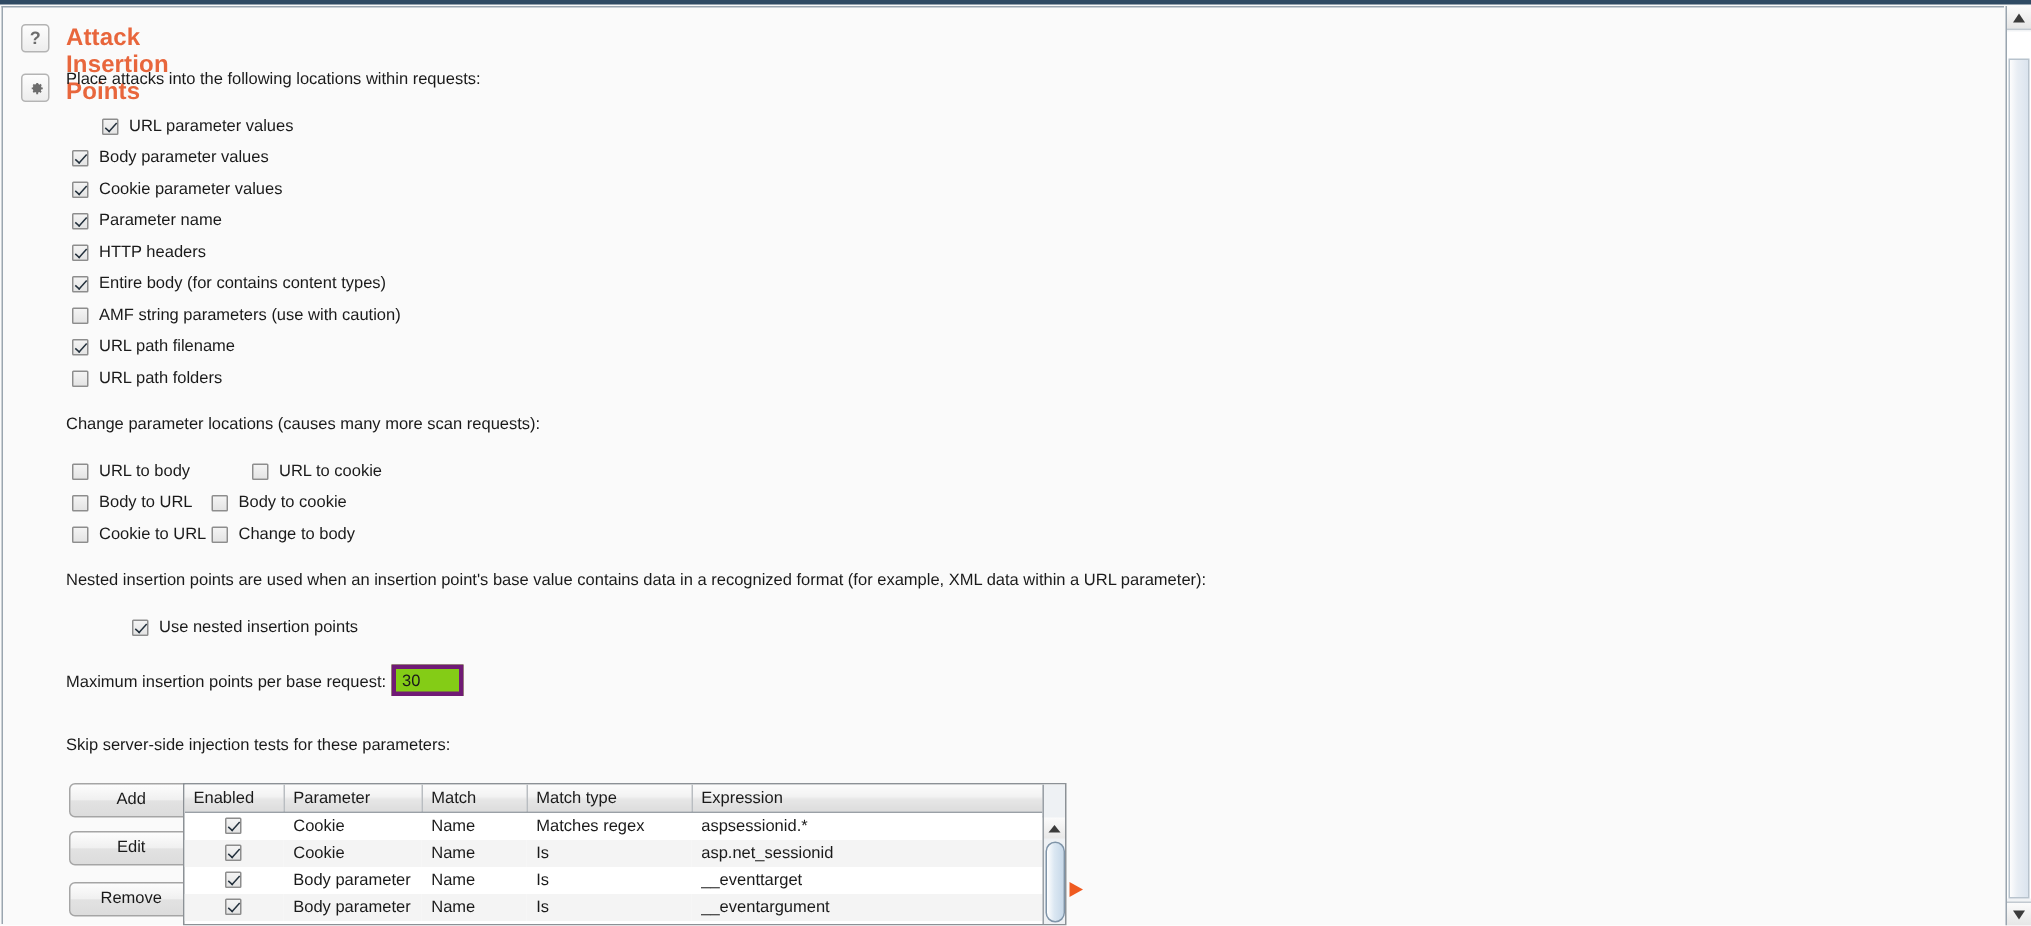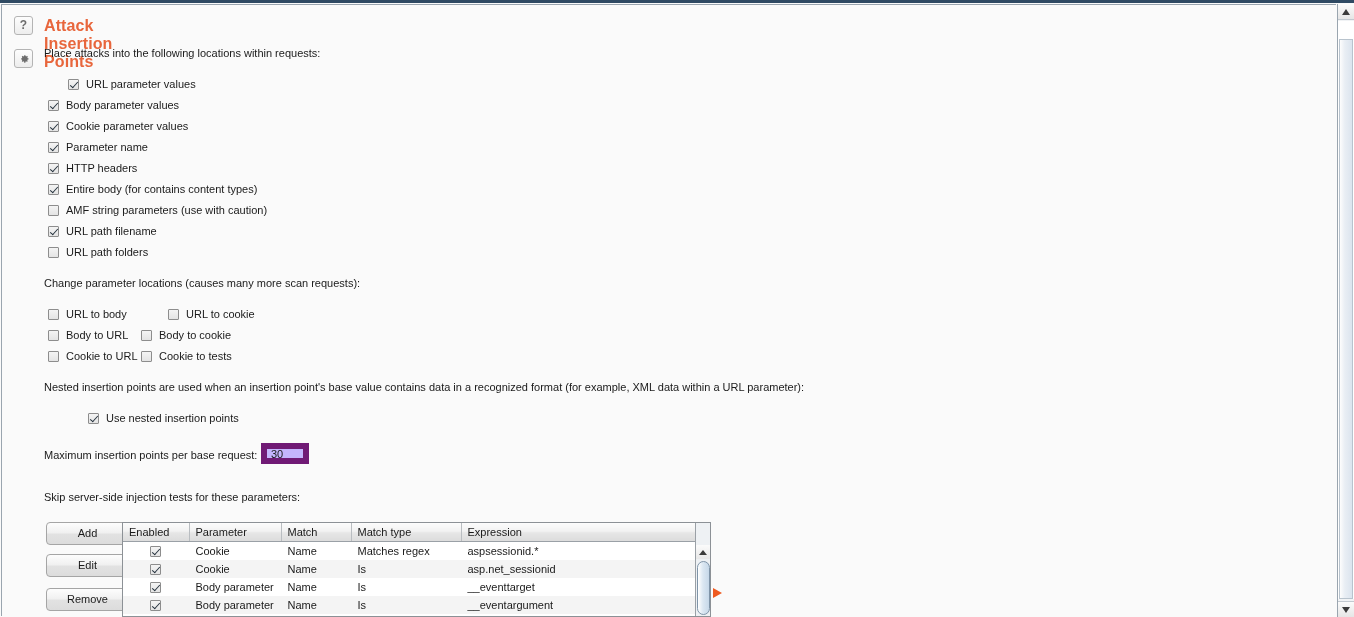--- a/index.html
+++ b/index.html
@@ -113,22 +113,22 @@
     border-width: 0 1.6px 1.6px 0;
     transform: rotate(42deg);
   }
   .cb-label { font-size: 11px; color: #1a1a1a; }
 
   
   #max-input {
     position: absolute;
     left: 261px; top: 443px;
     width: 48px; height: 21px;
-    border: 6px solid #701a75;
-    background: #c4b5fd;
+    border: 3px solid #701a75;
+    background: #84cc16;
     box-sizing: border-box;
     font-family: "Liberation Sans", sans-serif;
     font-size: 11px;
     color: #1a1a1a;
     padding: 0 4px;
     line-height: 19px;
   }
 
   
   .sbtn {
@@ -380,21 +380,21 @@
         <div class="cb-row" style="left: 141px; top: 329px;">
           <span class="cb"></span>
           <span class="cb-label">Body to cookie</span>
         </div>
         <div class="cb-row" style="left: 48px; top: 350px;">
           <span class="cb"></span>
           <span class="cb-label">Cookie to URL</span>
         </div>
         <div class="cb-row" style="left: 141px; top: 350px;">
           <span class="cb"></span>
-          <span class="cb-label">Cookie to tests</span>
+          <span class="cb-label">Change to body</span>
         </div>
       </div>
 
     <div class="para" id="nested-text">Nested insertion points are used when an insertion point's base value contains data in a recognized format (for example, XML data within a URL parameter):</div>
     <div id="nested-list">
         <div class="cb-row" style="left: 48px; top: 412px; margin-left: 40px;">
           <span class="cb checked"></span>
           <span class="cb-label">Use nested insertion points</span>
         </div>
       </div>

